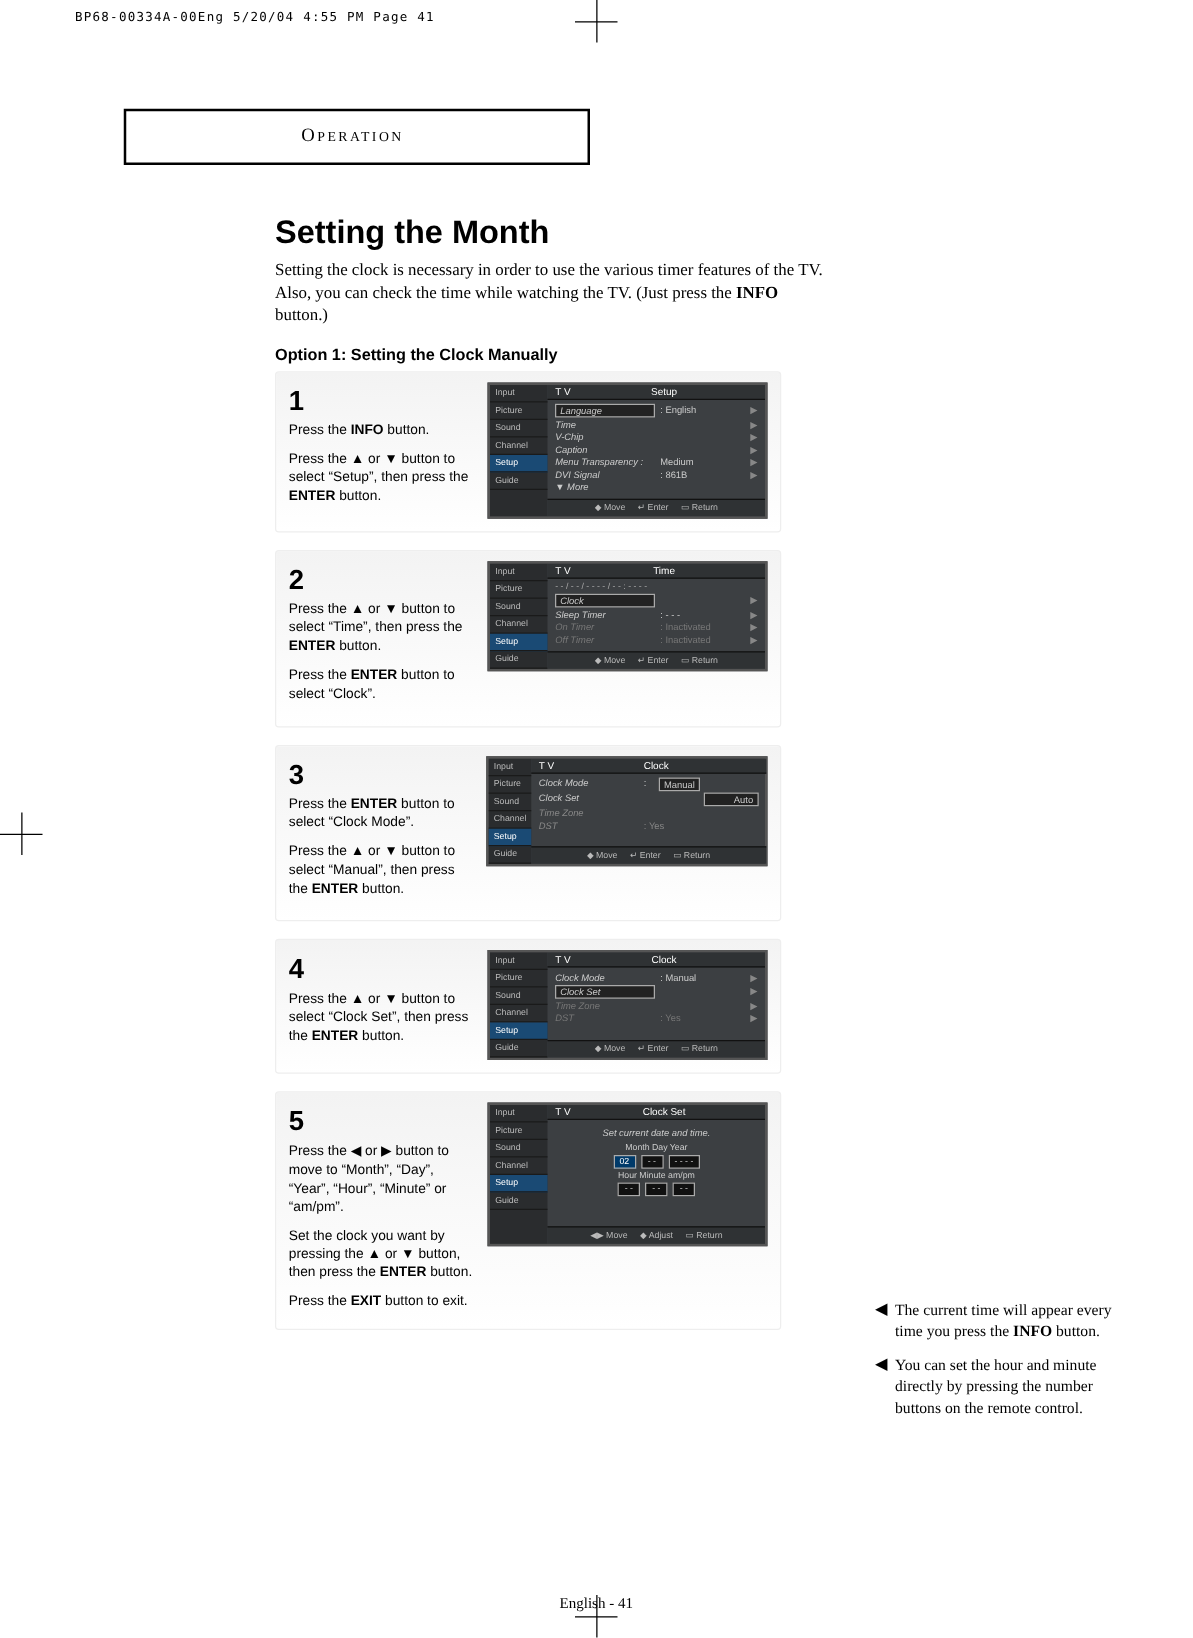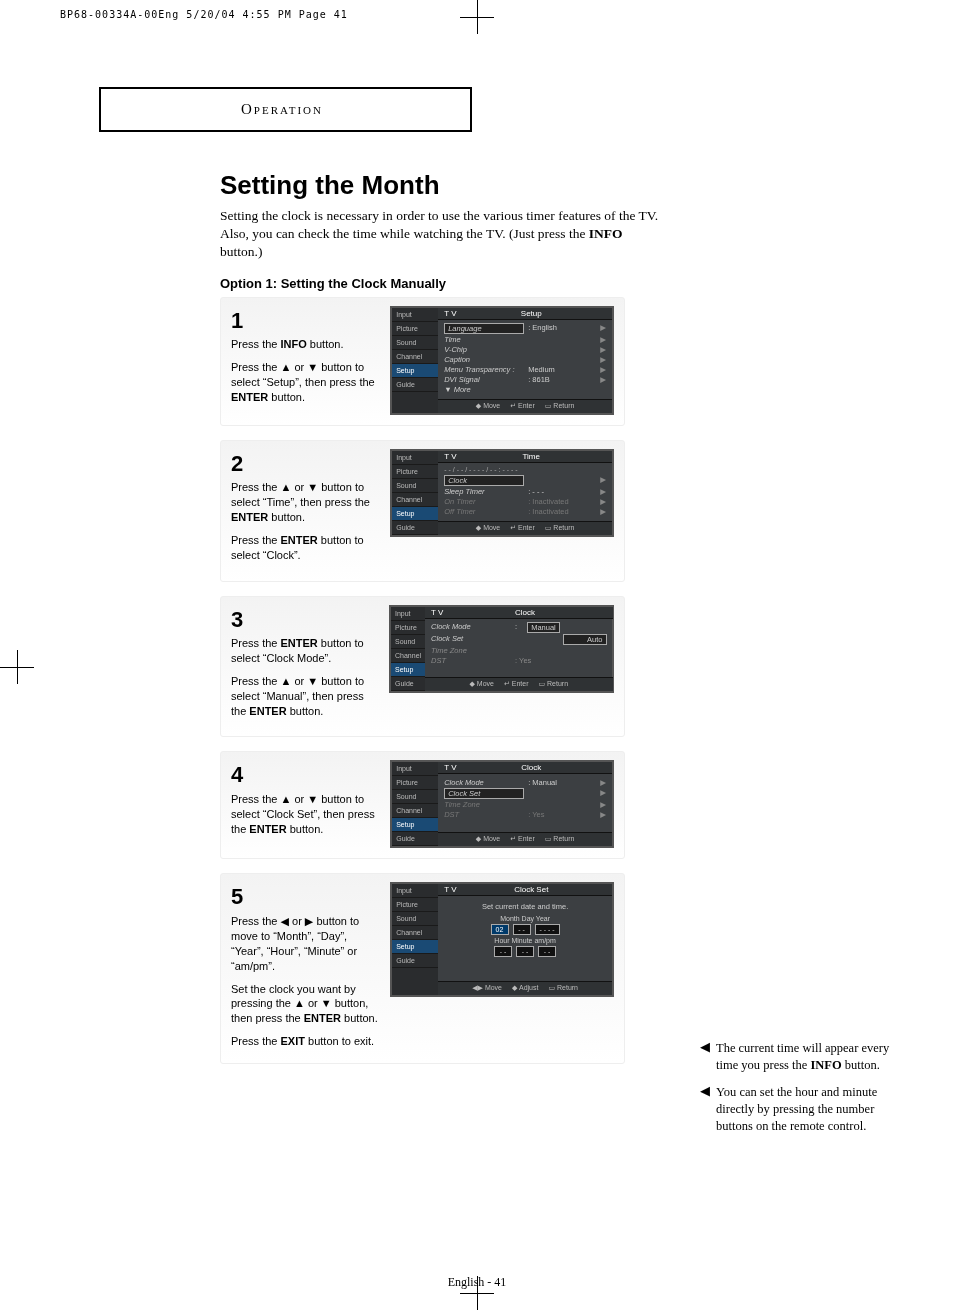--- a/index.html
+++ b/index.html
@@ -293,21 +293,21 @@
         <div class="ss-tab sel">Setup</div>
         <div class="ss-tab">Guide</div>
       </div>
       <div class="ss-main">
         <div class="ss-title">
               <span>T V</span>
               <span>Clock Set</span>
               <span></span>
             </div>
         <div class="ss-body" style="text-align:center;">
-          <div style="margin:3px 0 4px 0;">Set current date and time.</div>
+          <div style="margin:3px 0 4px 0;font-style:italic;">Set current date and time.</div>
           <div style="font-size:7px;color:#ccc;">Month   Day    Year</div>
           <div class="clock-boxes">
             <div class="clock-box" style="background:#003a6a;color:#fff;">02</div>
             <div class="clock-box">- -</div>
             <div class="clock-box">- - - -</div>
           </div>
           <div style="font-size:7px;color:#ccc;">Hour   Minute  am/pm</div>
           <div class="clock-boxes">
             <div class="clock-box">- -</div>
             <div class="clock-box">- -</div>

